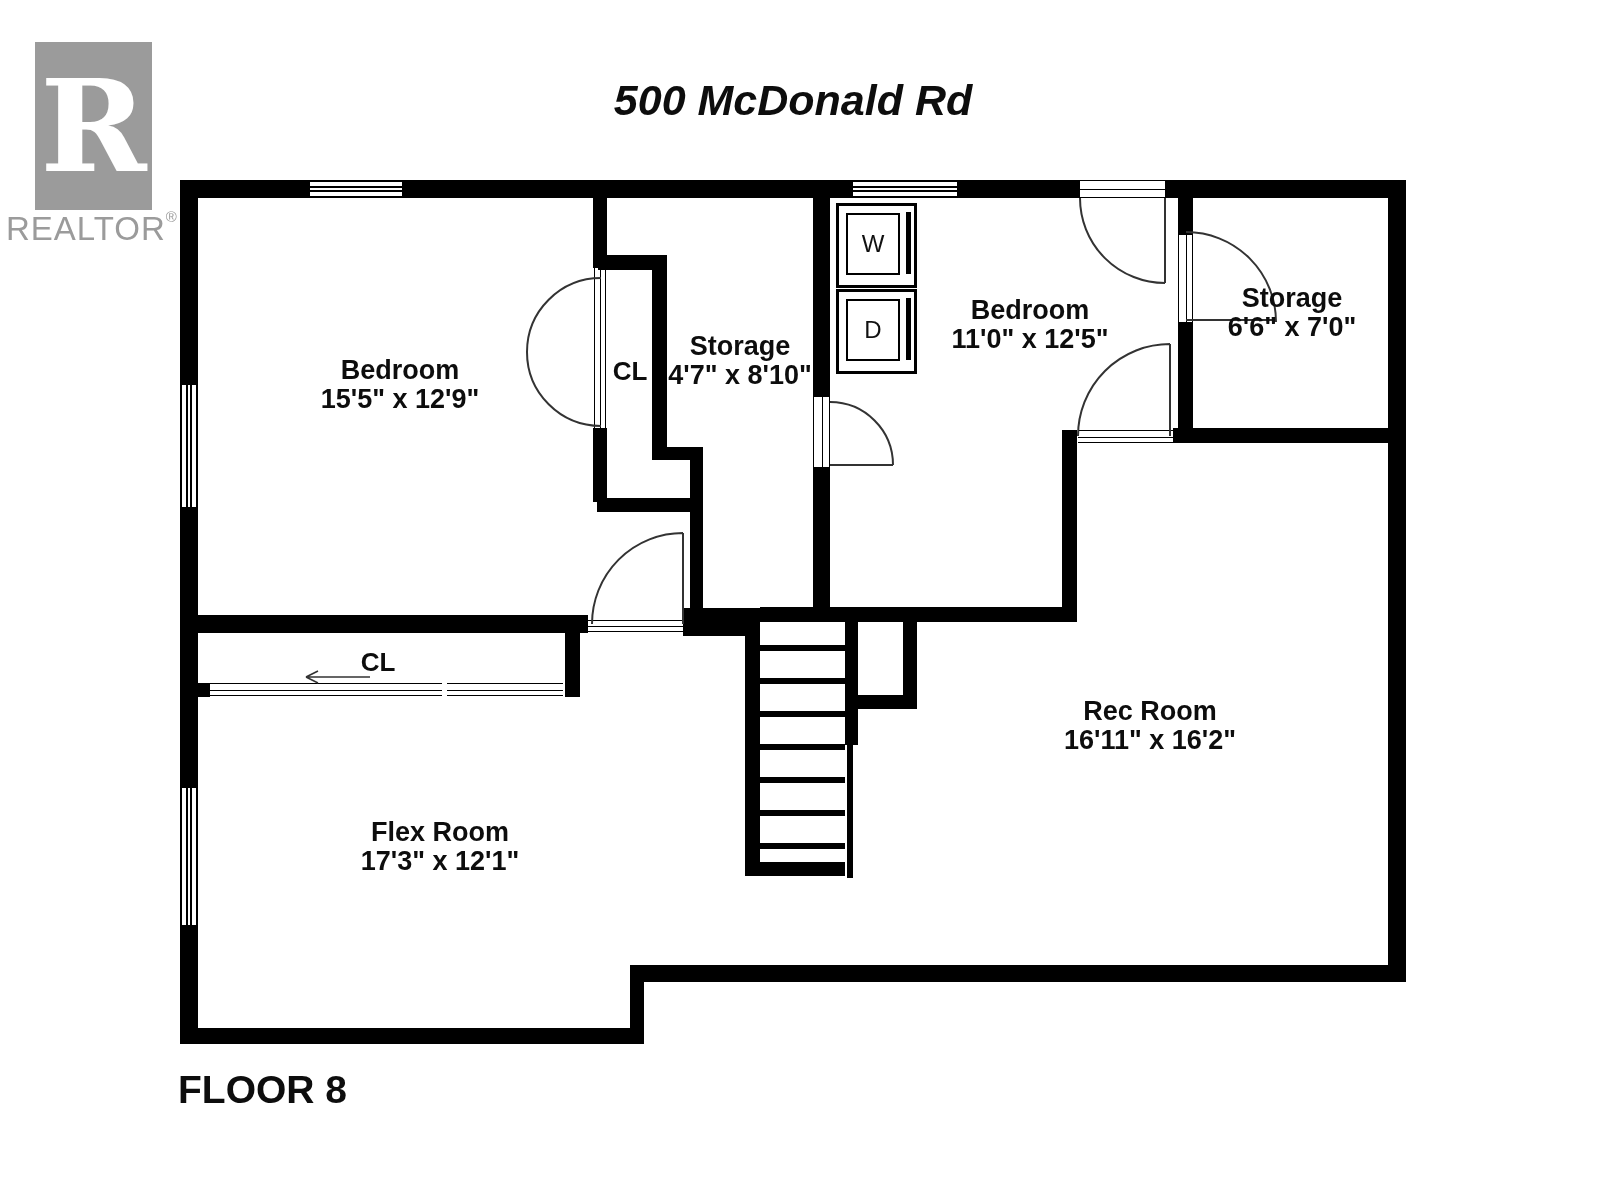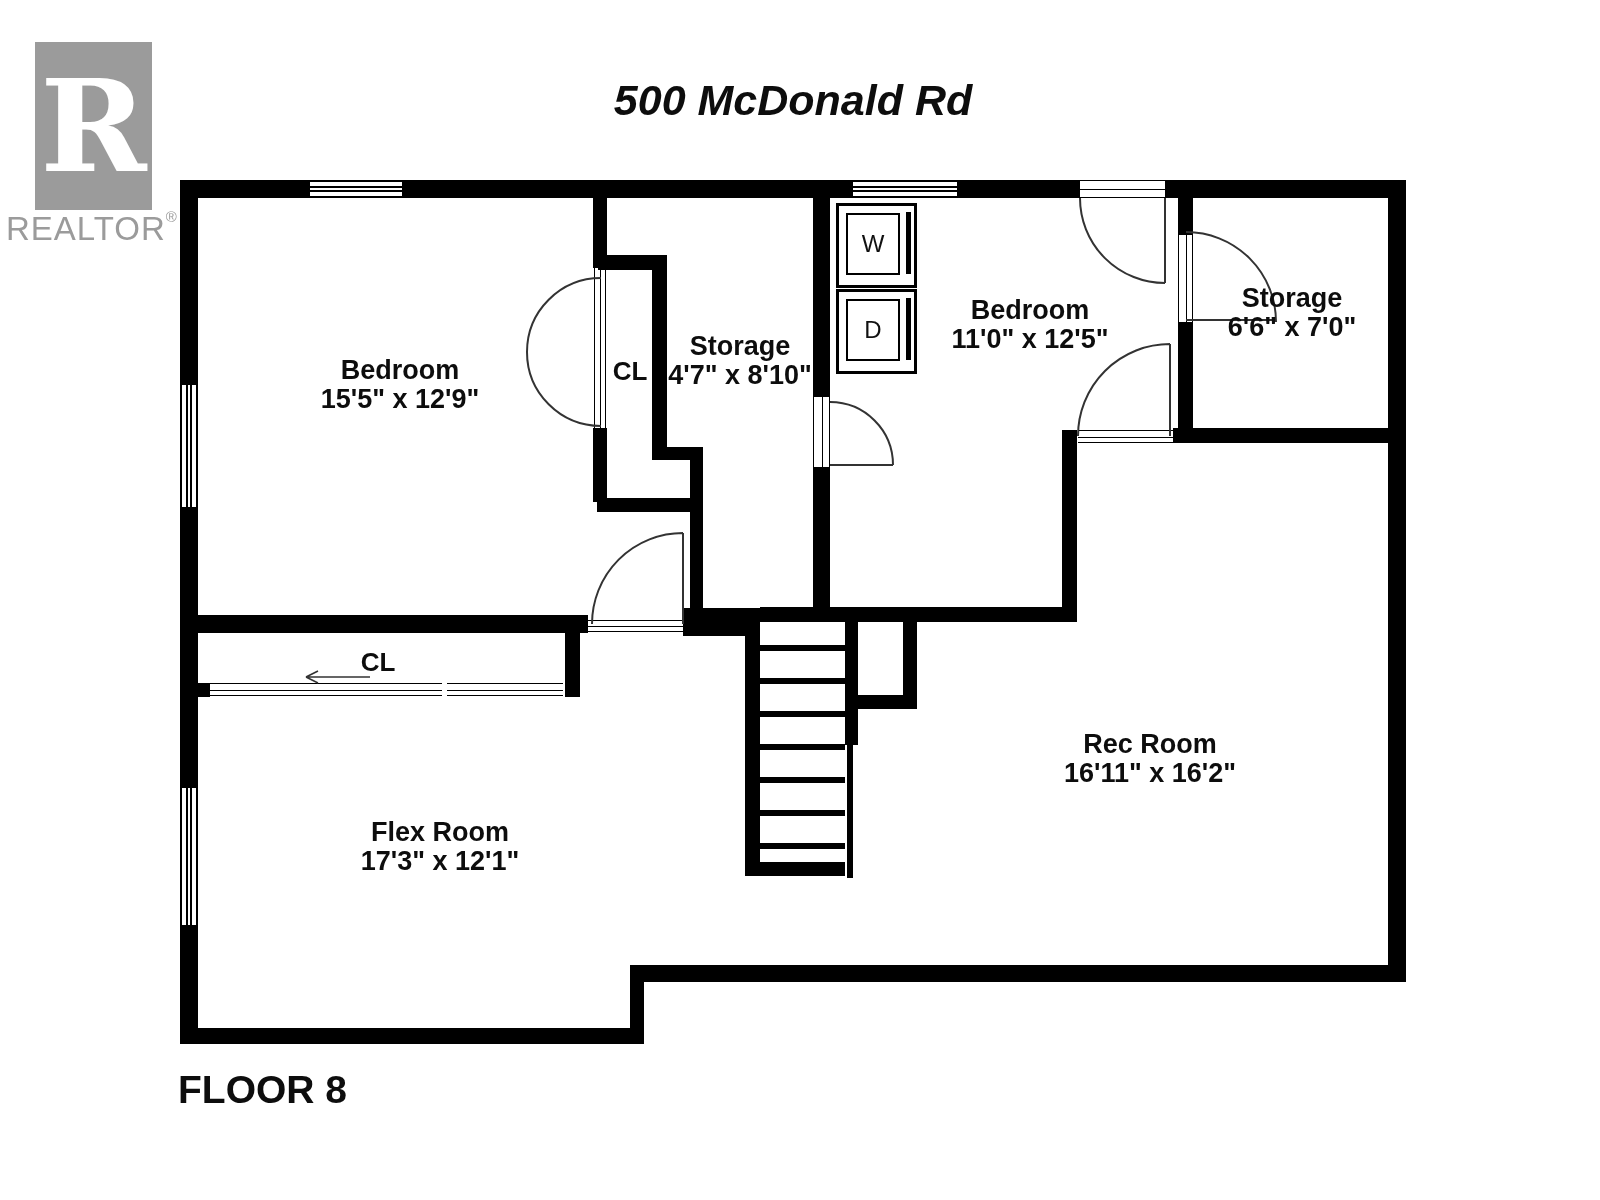--- a/index.html
+++ b/index.html
@@ -182,21 +182,21 @@
       <div>4'7" x 8'10"</div>
     </div>
     <div class="room-label" style="left:905px;top:296px;width:250px">
       <div>Bedroom</div>
       <div>11'0" x 12'5"</div>
     </div>
     <div class="room-label" style="left:1167px;top:284px;width:250px">
       <div>Storage</div>
       <div>6'6" x 7'0"</div>
     </div>
-    <div class="room-label" style="left:1025px;top:730px;width:250px">
+    <div class="room-label" style="left:1025px;top:697px;width:250px">
       <div>Rec Room</div>
       <div>16'11" x 16'2"</div>
     </div>
     <div class="room-label" style="left:315px;top:818px;width:250px">
       <div>Flex Room</div>
       <div>17'3" x 12'1"</div>
     </div>
     <div class="room-label" style="left:343px;top:648px;width:70px;font-size:26px">
       <div>CL</div>
     </div>

